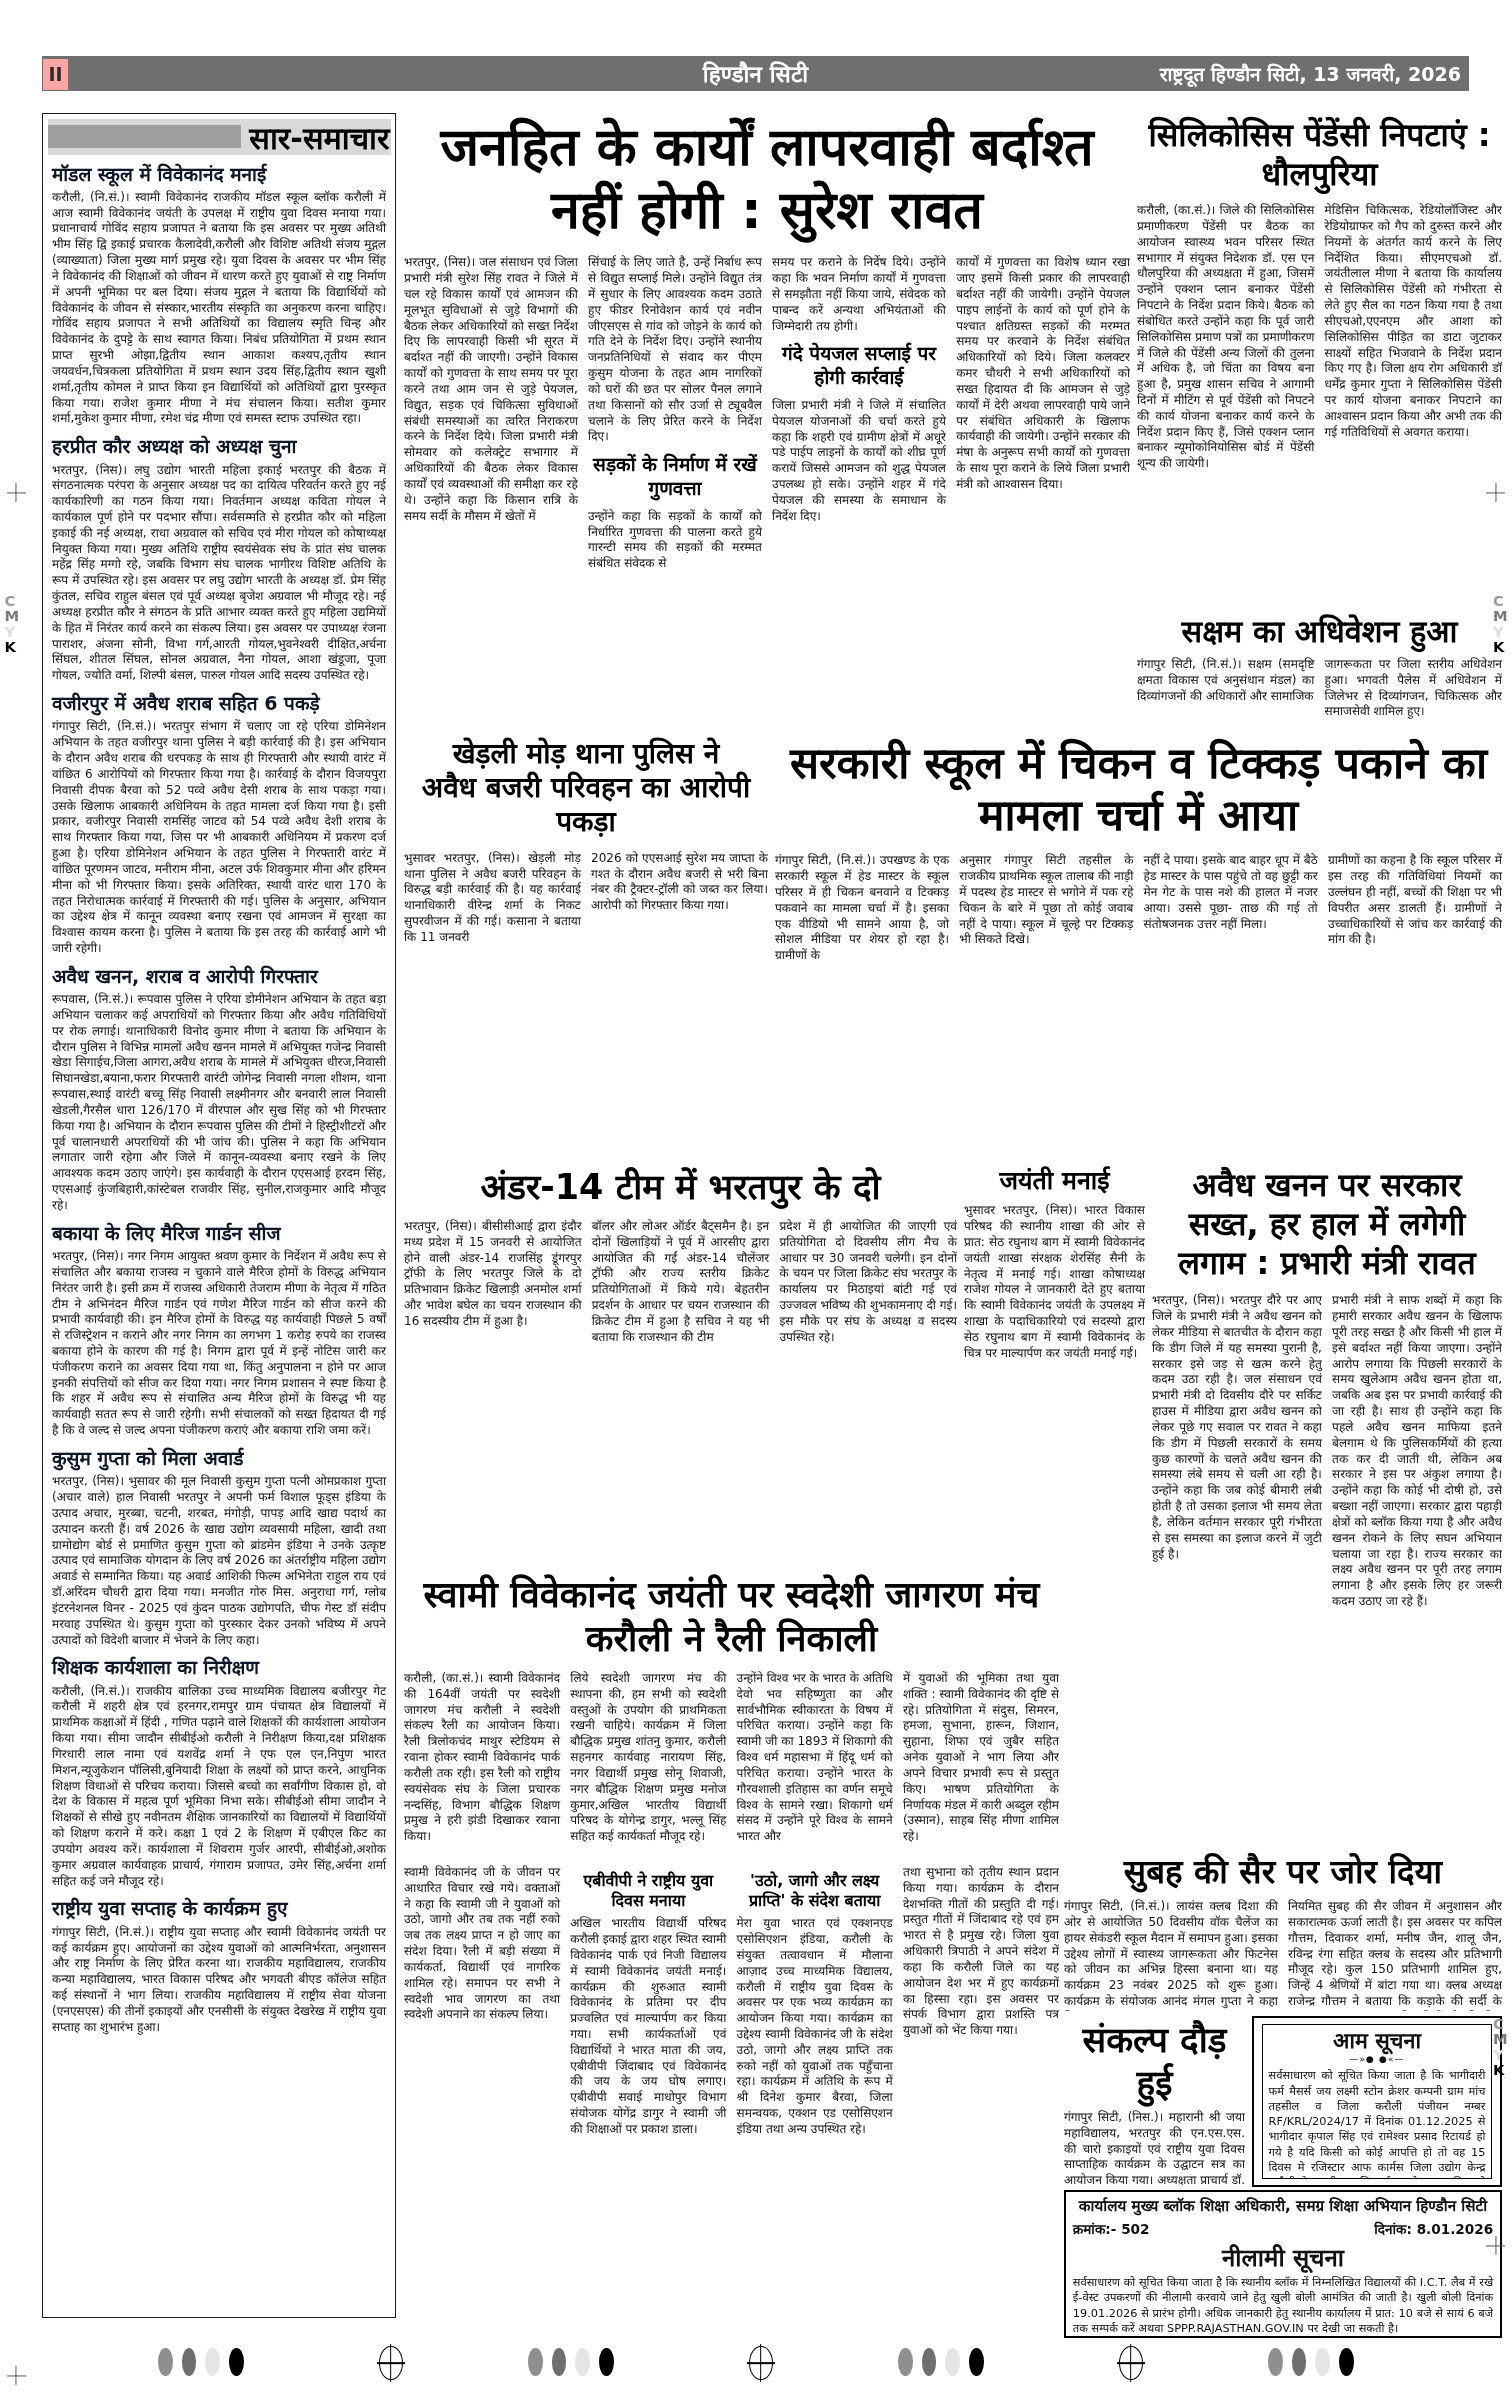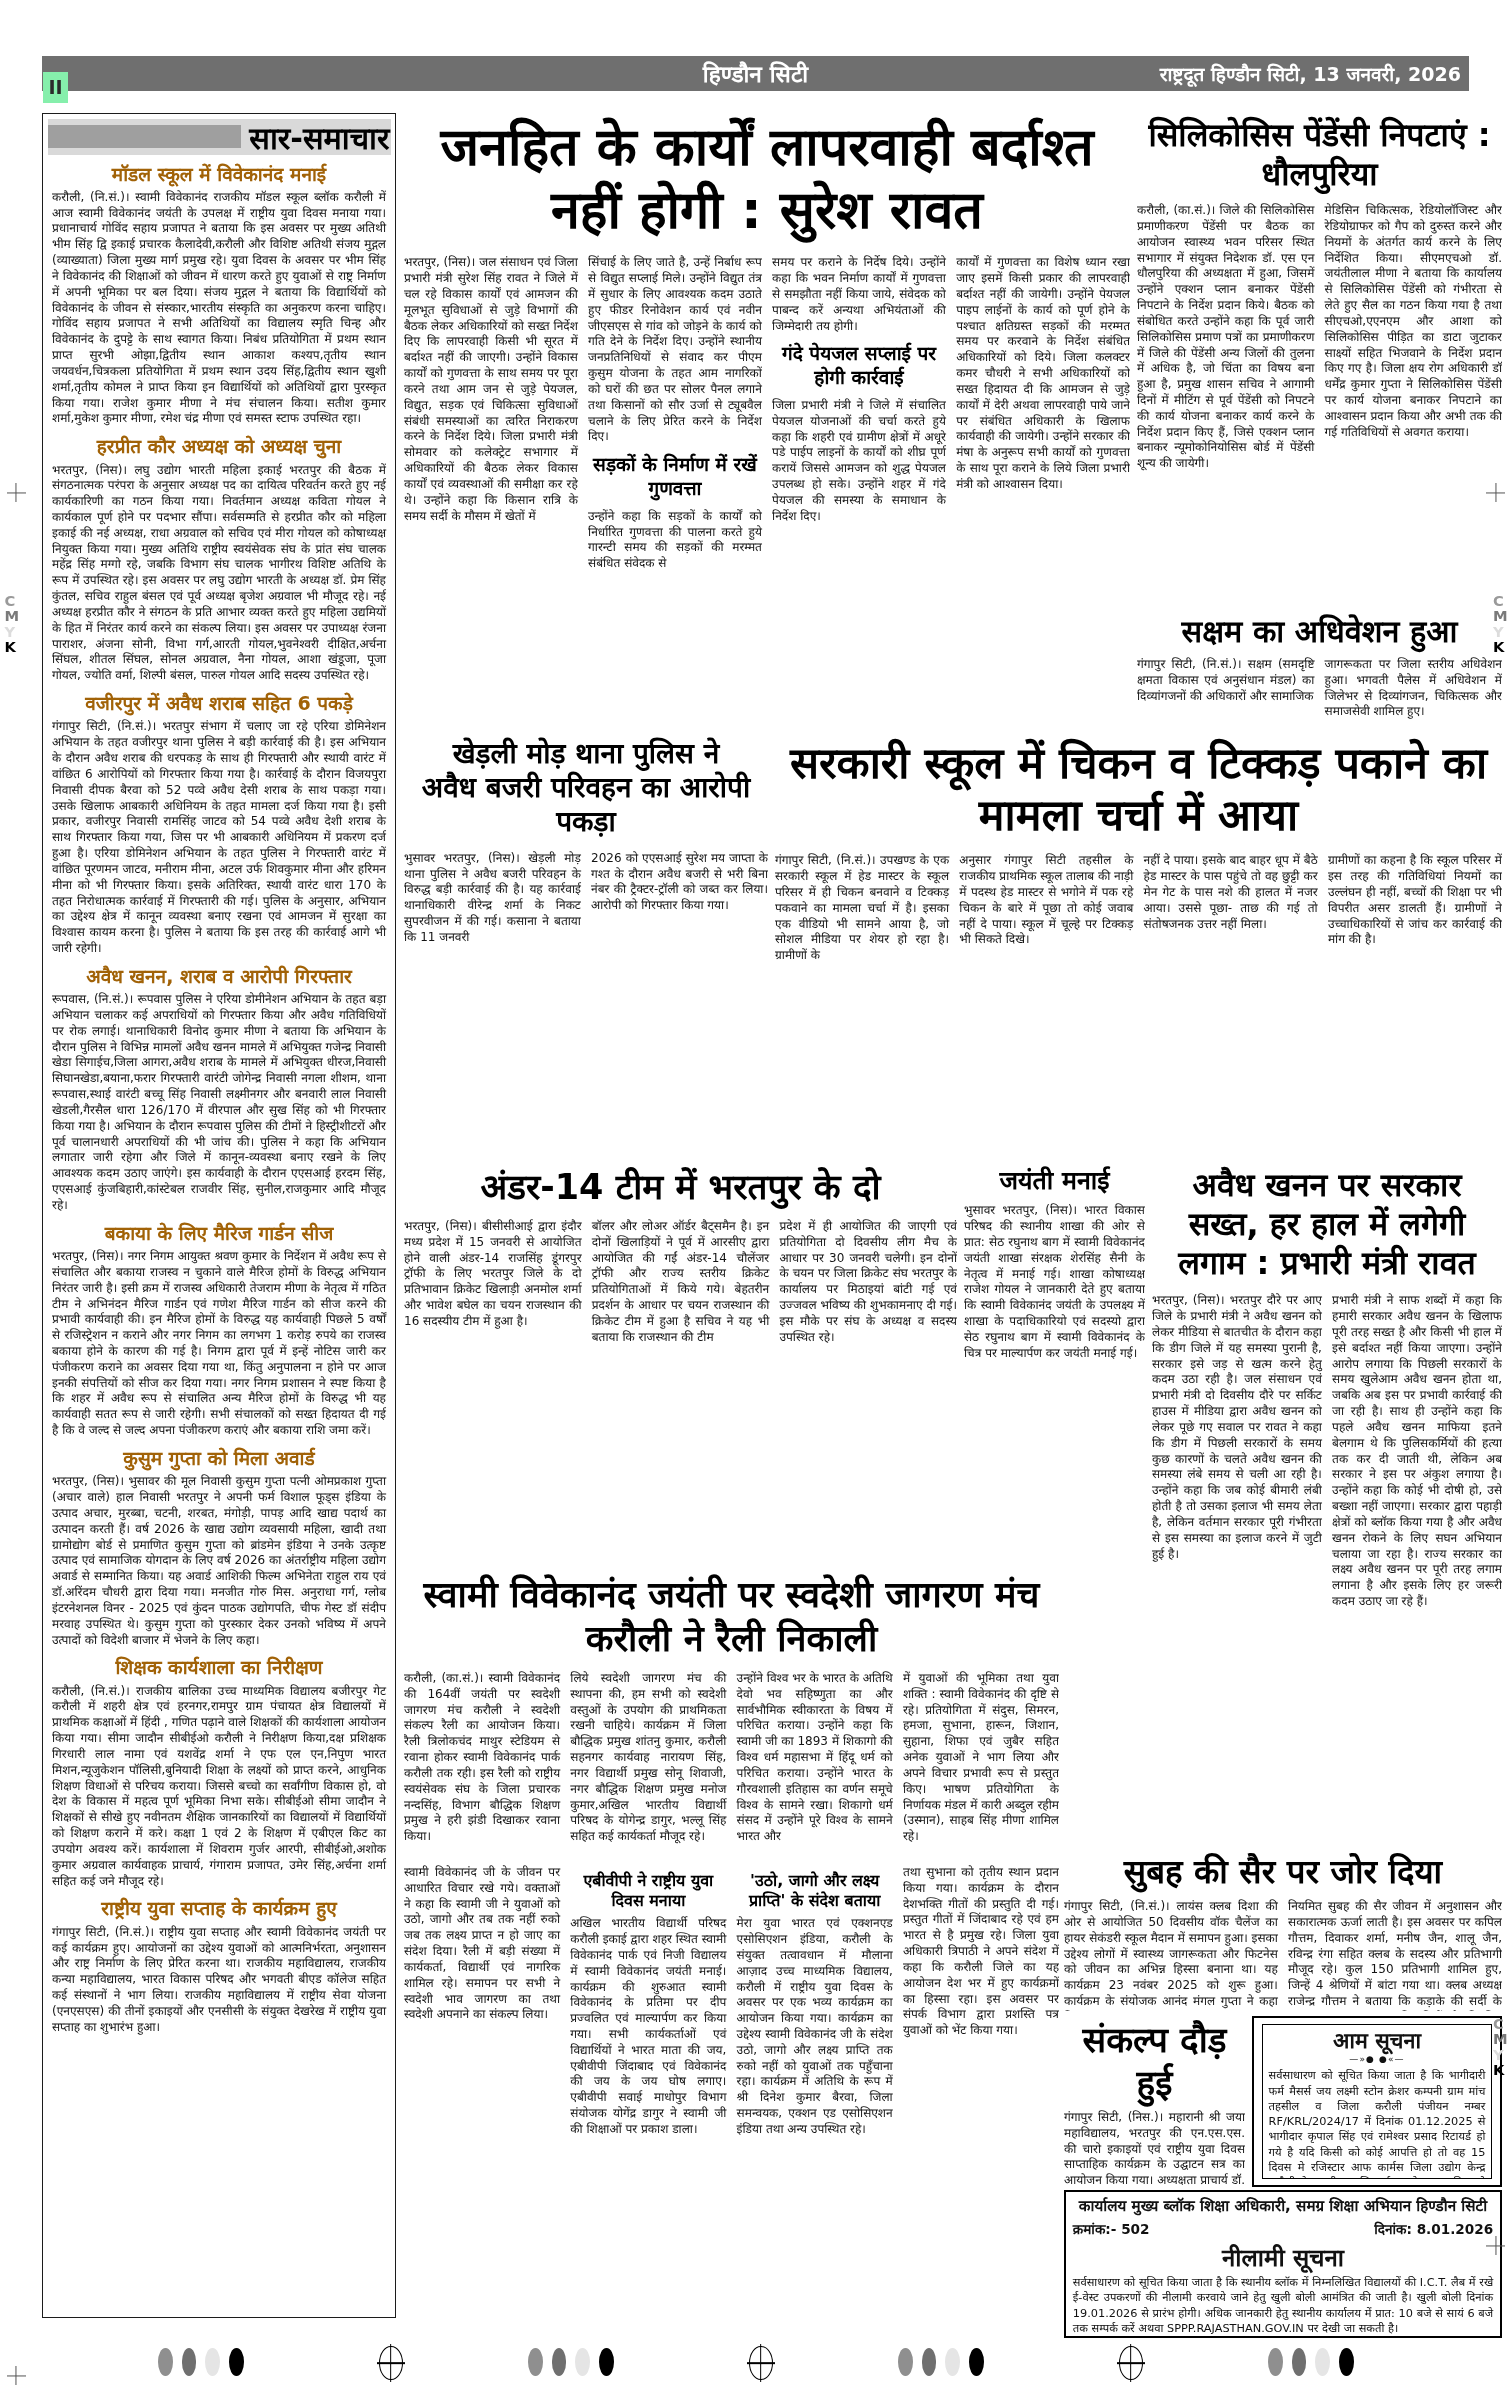--- a/index.html
+++ b/index.html
@@ -1,40 +1,40 @@
 <!DOCTYPE html>
 <html style="font-size:9px"><head>
 <meta charset="utf-8">
 <style>
   html,body{margin:0;padding:0;background:#e9e9e9;}
   .page{position:relative;width:1512px;height:2401px;background:#ffffff;
         font-family:"DejaVu Sans",sans-serif;color:#111;overflow:hidden;}
   
   .masthead-bar{position:absolute;left:42px;top:56px;width:1427px;height:35px;
         background:#6f6f6f;display:flex;align-items:center;}
-  .pageno-box{position:absolute;left:1.1px;top:16px;width:25px;height:30.5px;background:#86efac;
+  .pageno-box{position:absolute;left:1.1px;top:3px;width:25px;height:30.5px;background:#fca5a5;
         display:flex;align-items:center;justify-content:center;font-weight:bold;font-size:19px;color:#2b2b2b;}
   .masthead-center{flex:1;text-align:center;color:#fff;font-weight:bold;font-size:22.6px;}
   .masthead-right{position:absolute;right:8px;top:0;height:35px;display:flex;align-items:center;
         color:#fff;font-weight:bold;font-size:19px;}
   
   .story{position:absolute;overflow:hidden;}
   .headline{font-weight:bold;color:#000;text-align:center;line-height:1.22;}
   .bodytext{font-size:12px;line-height:1.32;text-align:justify;color:#141414;}
   .cols{display:flex;gap:10.2px;}
   .col{flex:1;min-width:0;}
   .subhead{font-weight:bold;font-size:19px;text-align:center;line-height:1.25;margin:8px 0;color:#000;}
   .subhead-big{font-weight:bold;font-size:16px;text-align:center;line-height:1.25;margin:5.6px 0;color:#000;}
   
   .rail{position:absolute;left:42px;top:113px;width:354px;height:2205px;
         border:1.7px solid #1c1c1c;box-sizing:border-box;padding:5.6px 9px;overflow:hidden;}
   .rail-titlebar{display:flex;align-items:center;height:36px;background:#d9d9d9;margin:-1.1px -4.5px 4.5px -4.5px;}
   .rail-titlebar .bar{flex:1;height:22.6px;background:#9f9f9f;margin-right:8px;}
   .rail-title{font-weight:bold;font-size:30.5px;color:#000;padding-right:1px;white-space:nowrap;}
-  .rail h2{font-weight:bold;font-size:19px;text-align:center;line-height:1.2;margin:8px 0 4.5px 0;color:#a16207;}
+  .rail h2{font-weight:bold;font-size:19px;text-align:left;line-height:1.2;margin:8px 0 4.5px 0;color:#0f172a;}
   
   .notice-box{position:absolute;border:2.3px solid #000;box-sizing:border-box;padding:5.6px 8px;overflow:hidden;background:#fff;}
   .notice-inner{border:1.1px solid #000;padding:4.5px 5.6px;height:100%;box-sizing:border-box;overflow:hidden;}
   .notice-title{font-weight:bold;font-size:21.5px;text-align:center;line-height:1.1;}
   .notice-divider{text-align:center;font-size:9px;letter-spacing:1.1px;margin:1.1px 0 4.5px 0;}
   .notice-body{font-size:11.3px;line-height:1.35;text-align:justify;}
   .office-head{font-weight:bold;font-size:15.2px;text-align:center;line-height:1.3;}
   .office-row{display:flex;justify-content:space-between;font-weight:bold;font-size:13.6px;margin:2.3px 0;}
   .nilami-title{font-weight:bold;font-size:24px;text-align:center;margin:2.3px 0;}
   

